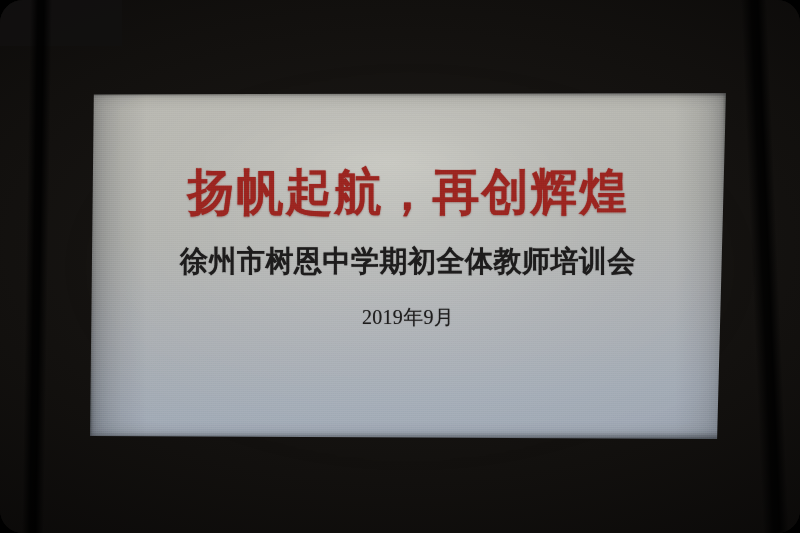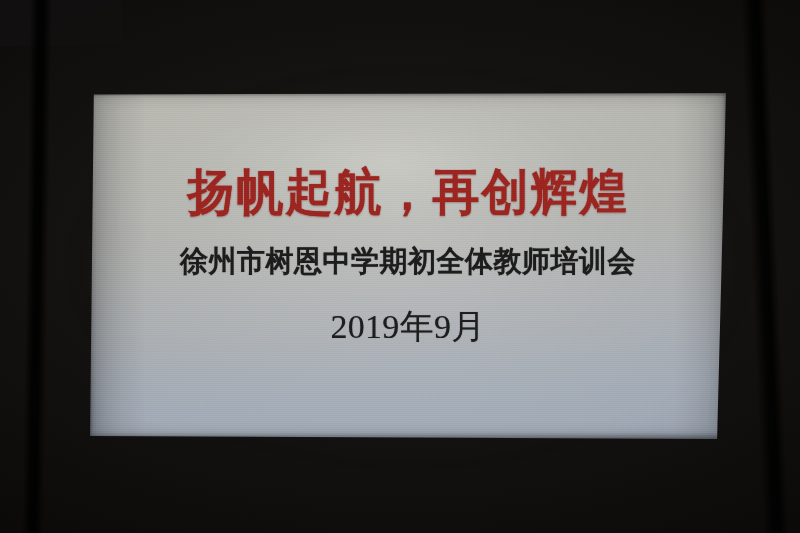--- a/index.html
+++ b/index.html
@@ -12,20 +12,21 @@
     font-family: "Liberation Sans", sans-serif;
   }
 
   
   #photo {
     position: relative;
     width: 800px;
     height: 533px;
     overflow: hidden;
     background: #0a0908;
+    border-radius: 23px;
   }
 
   
   #room-dark {
     position: absolute;
     inset: 0;
     background:
       radial-gradient(135% 110% at 50% 46%,
         rgba(32,29,26,0.85) 0%,
         rgba(18,16,14,0.92) 42%,
@@ -189,21 +190,21 @@
     font-weight: 700;
     letter-spacing: 0.5px;
     color: #1d1c1c;
     text-shadow: 0 0 1px rgba(25,24,24,0.55);
     transform: scaleY(1.04);
   }
 
   #slide-date {
     top: 211px;
     font-family: "Liberation Serif", "DejaVu Serif", serif;
-    font-size: 34px;
+    font-size: 20px;
     font-weight: 400;
     letter-spacing: 0.3px;
     color: #1e1d1d;
     text-shadow: 0 0 0.9px rgba(30,29,29,0.5);
   }
 
   
   #screen-leftband {
     position: absolute;
     left: 0; top: 0;

